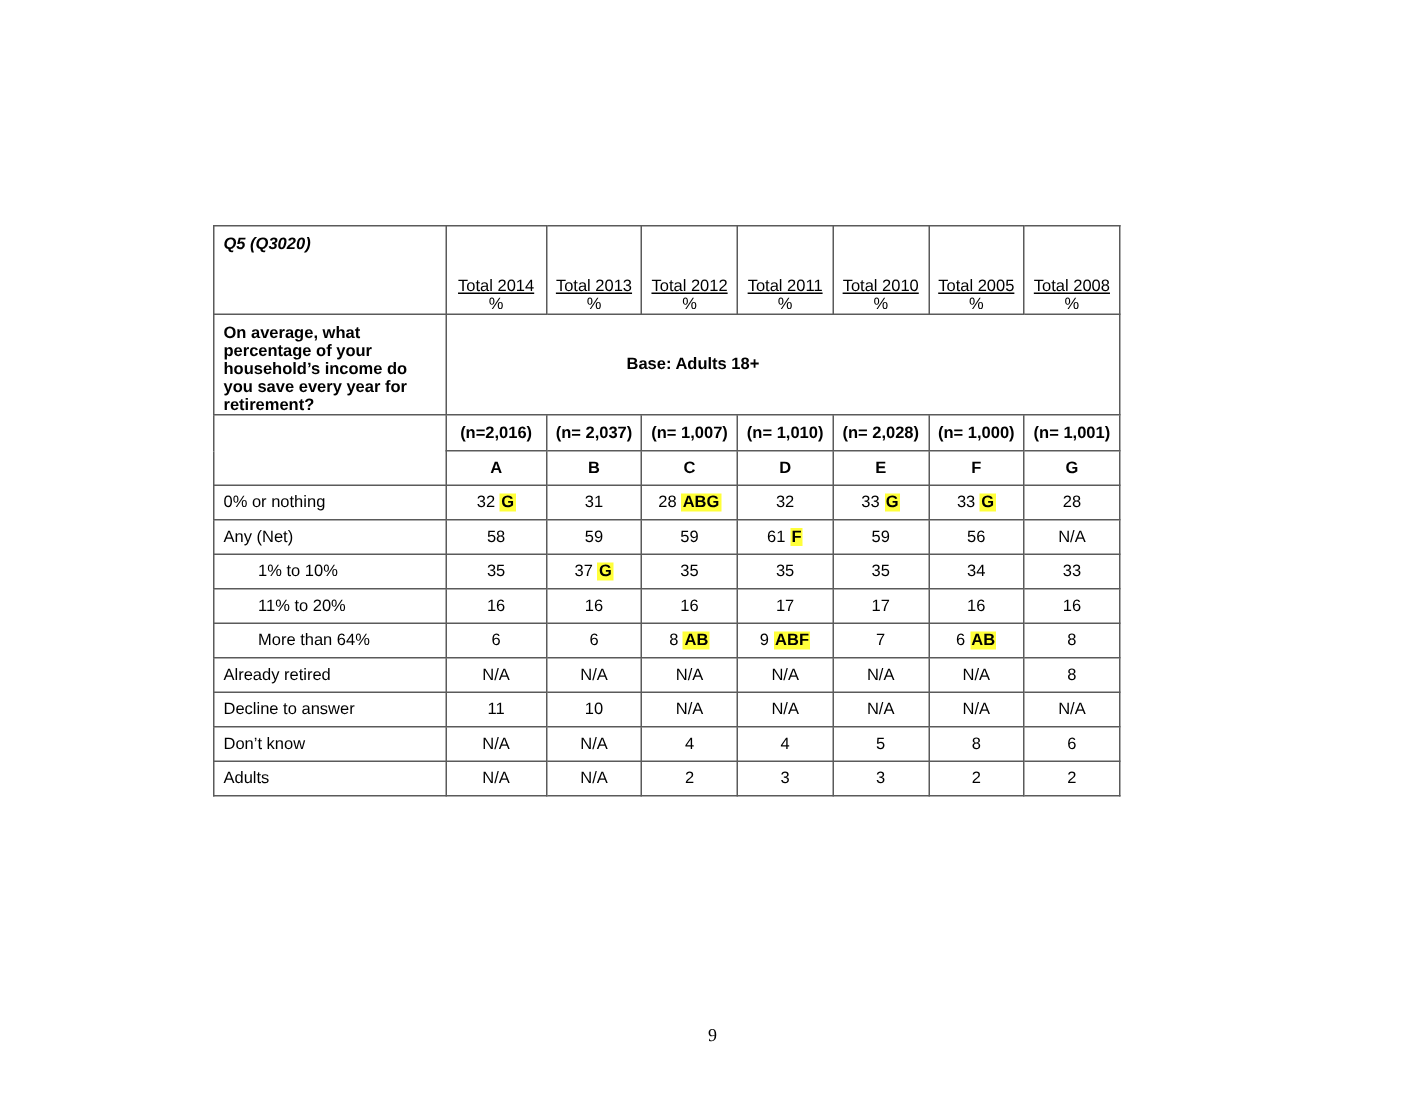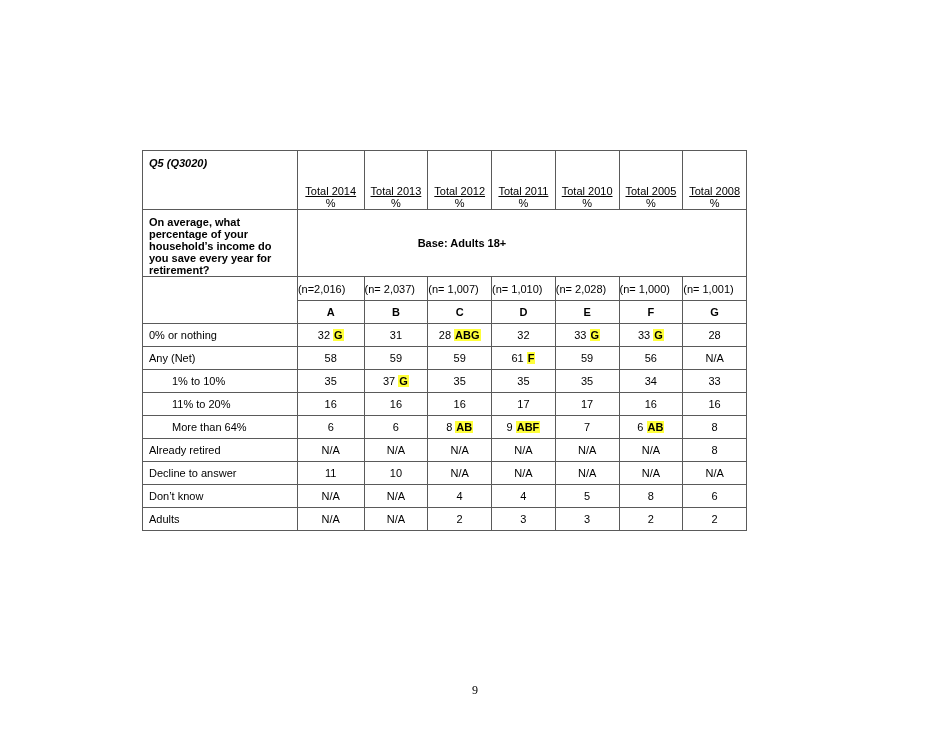--- a/index.html
+++ b/index.html
@@ -6,21 +6,21 @@
   body { width:950px; height:733px; position:relative; overflow:hidden; font-family:"Liberation Sans", sans-serif; color:#000; }
   table.survey { position:absolute; left:142px; top:150px; border-collapse:collapse; width:605px; font-size:11px; }
   table.survey td { border:1px solid #5a5a5a; padding:0; }
   col.c-label { width:172px; }
   col.c-data { width:70.7px; }
   .hdr-label { height:38px; vertical-align:top; padding:6px 6px 0 6px !important; font-weight:bold; font-style:italic; }
   .hdr-year { text-align:center; vertical-align:top; padding-top:6px !important; line-height:12px; }
   .hdr-year .yr { text-decoration:underline; display:block;margin-top:28px; }
   .q-cell { height:60px; vertical-align:top; padding:6px 6px 0 6px !important; font-weight:bold; line-height:12px;margin-top:28px; }
   .base-cell { text-align:center; vertical-align:middle; font-weight:bold; padding-right:120px !important;margin-left:24px; }
-  .n-cell { height:23px; font-weight:normal; vertical-align:middle; }
+  .n-cell { height:23px; text-align:center; font-weight:bold; vertical-align:middle; }
   .letter-cell { height:22px; text-align:center; font-weight:bold; vertical-align:middle; }
   .row-label { height:22px; padding-left:6px !important; vertical-align:middle; }
   .row-label.indent { padding-left:29px !important; }
   .val { text-align:center; vertical-align:middle; }
   .sig { background:#ffff3a; font-weight:bold; padding:0 1px; }
   .page-num { position:absolute; left:0; width:950px; top:683px; text-align:center; font-family:"Liberation Serif", serif; font-size:12px; }
 </style>
 </head>
 <body>
 

